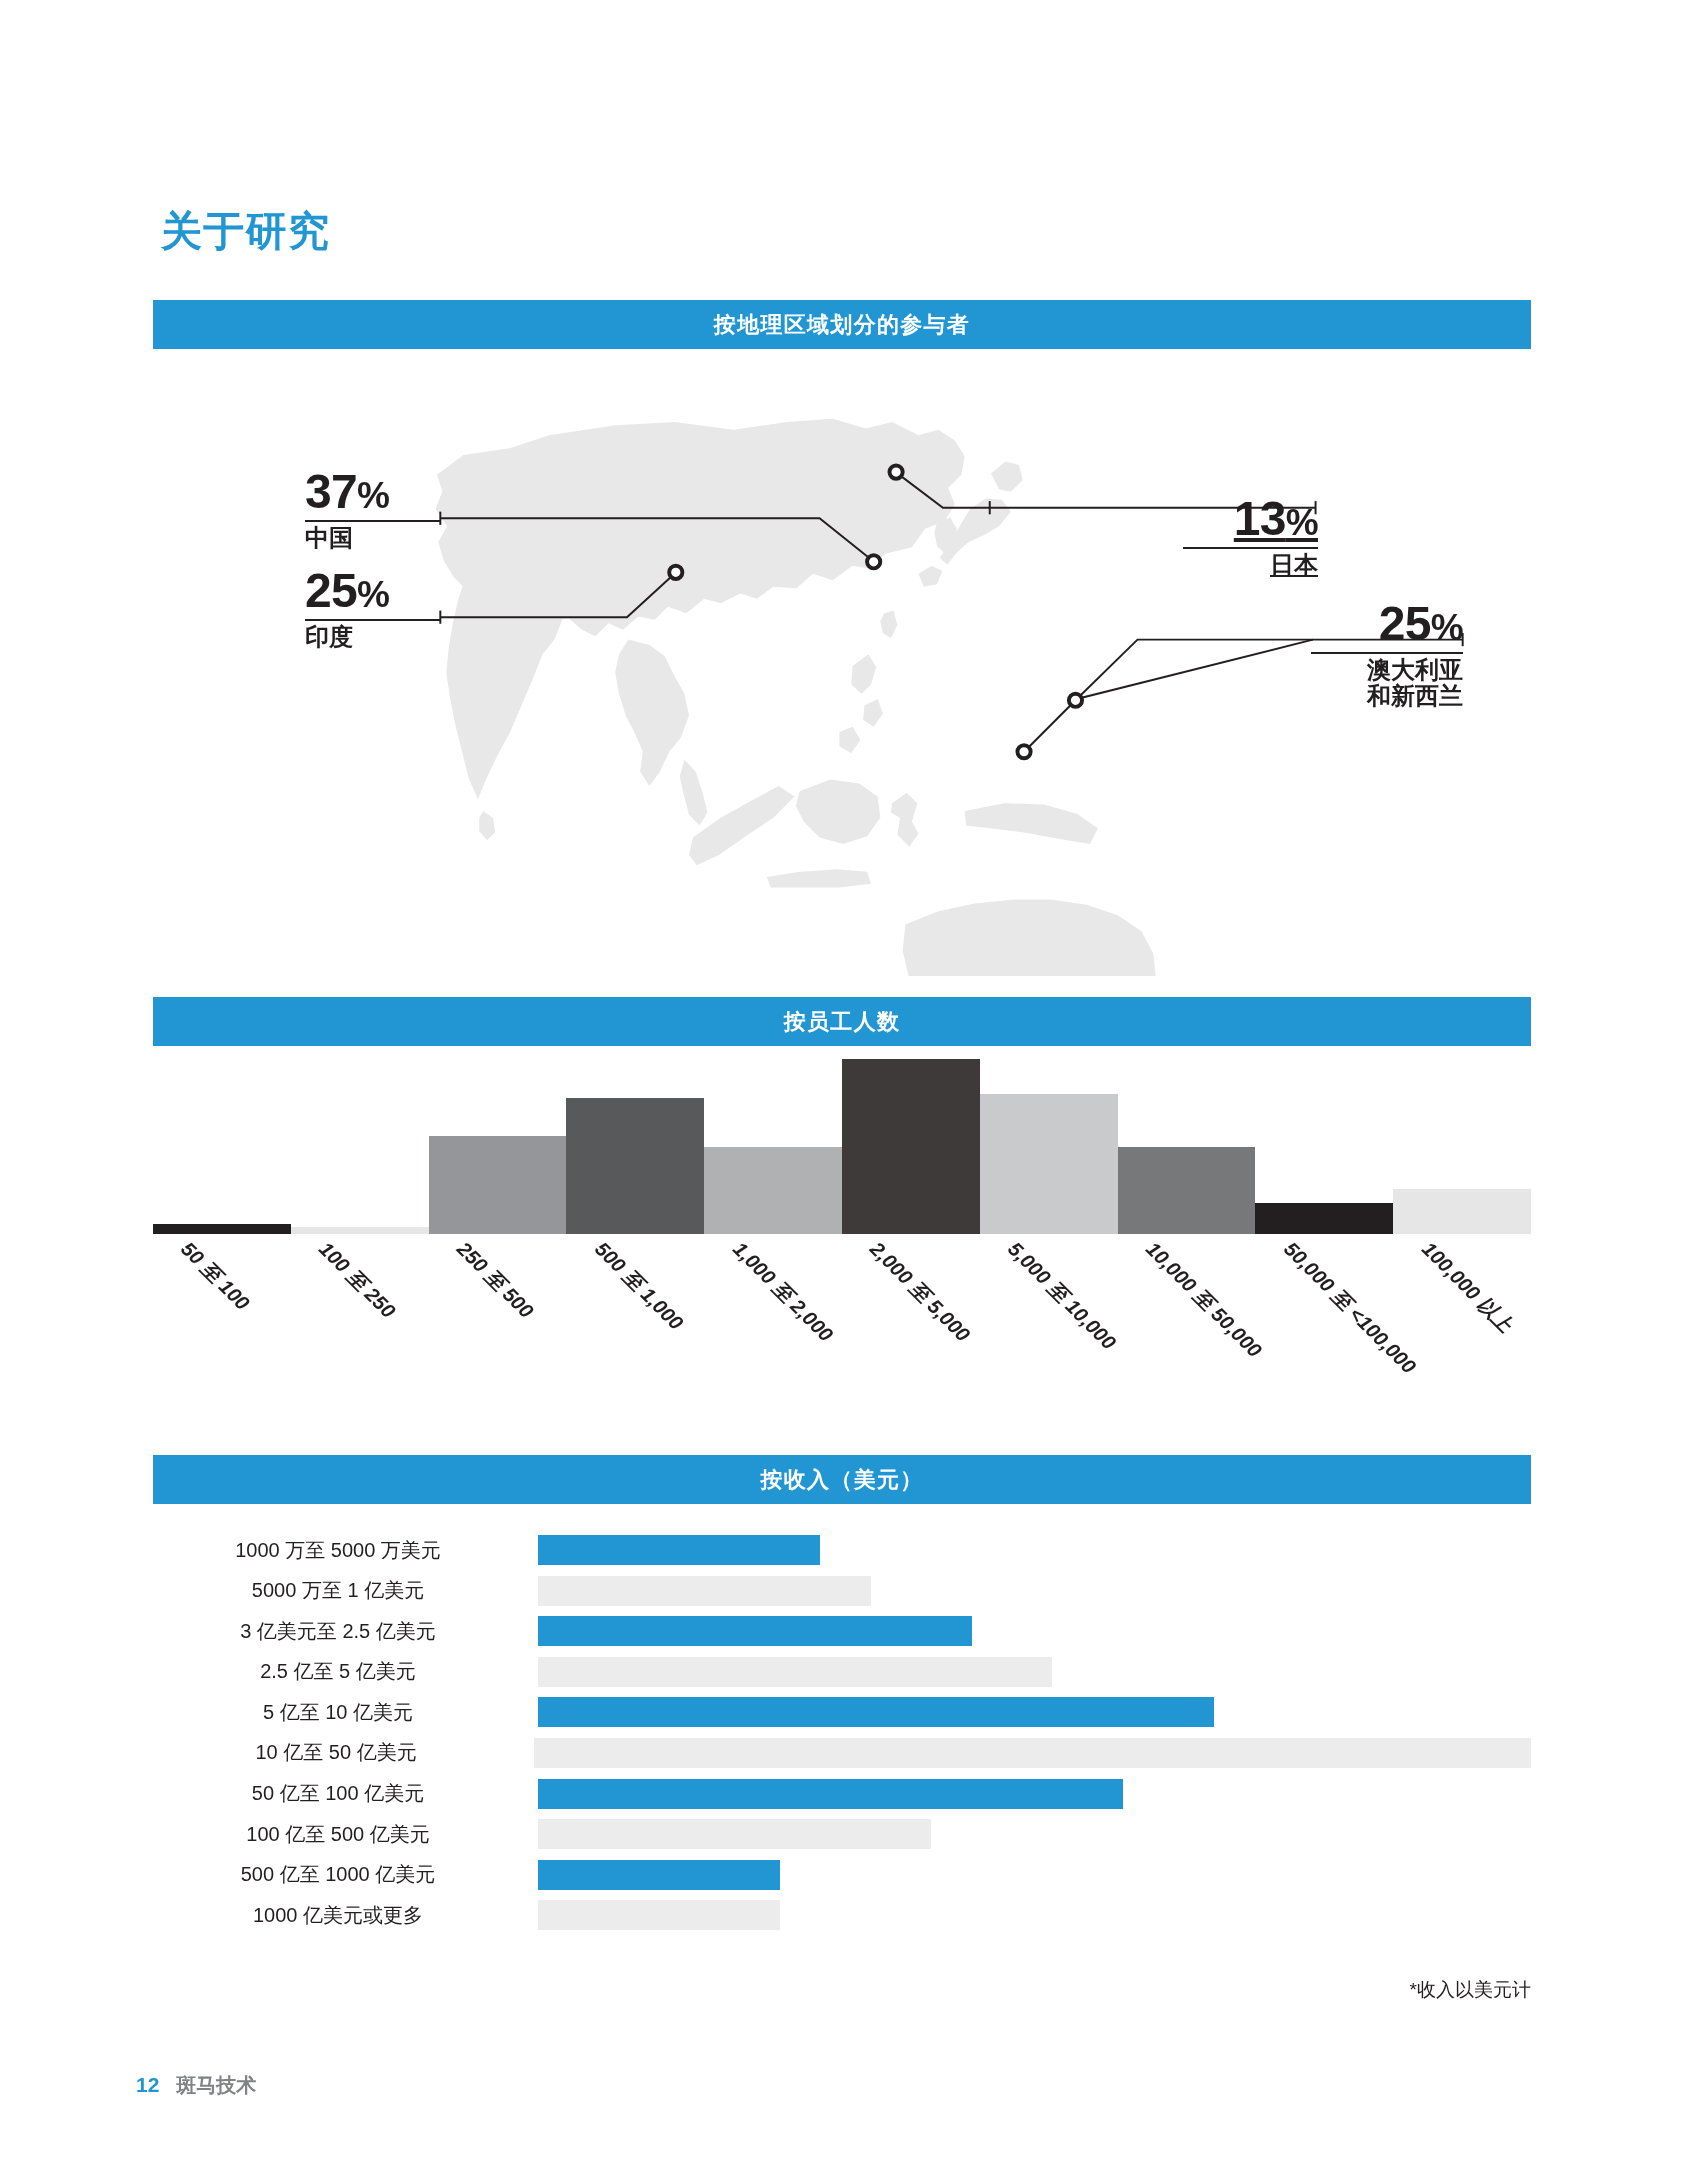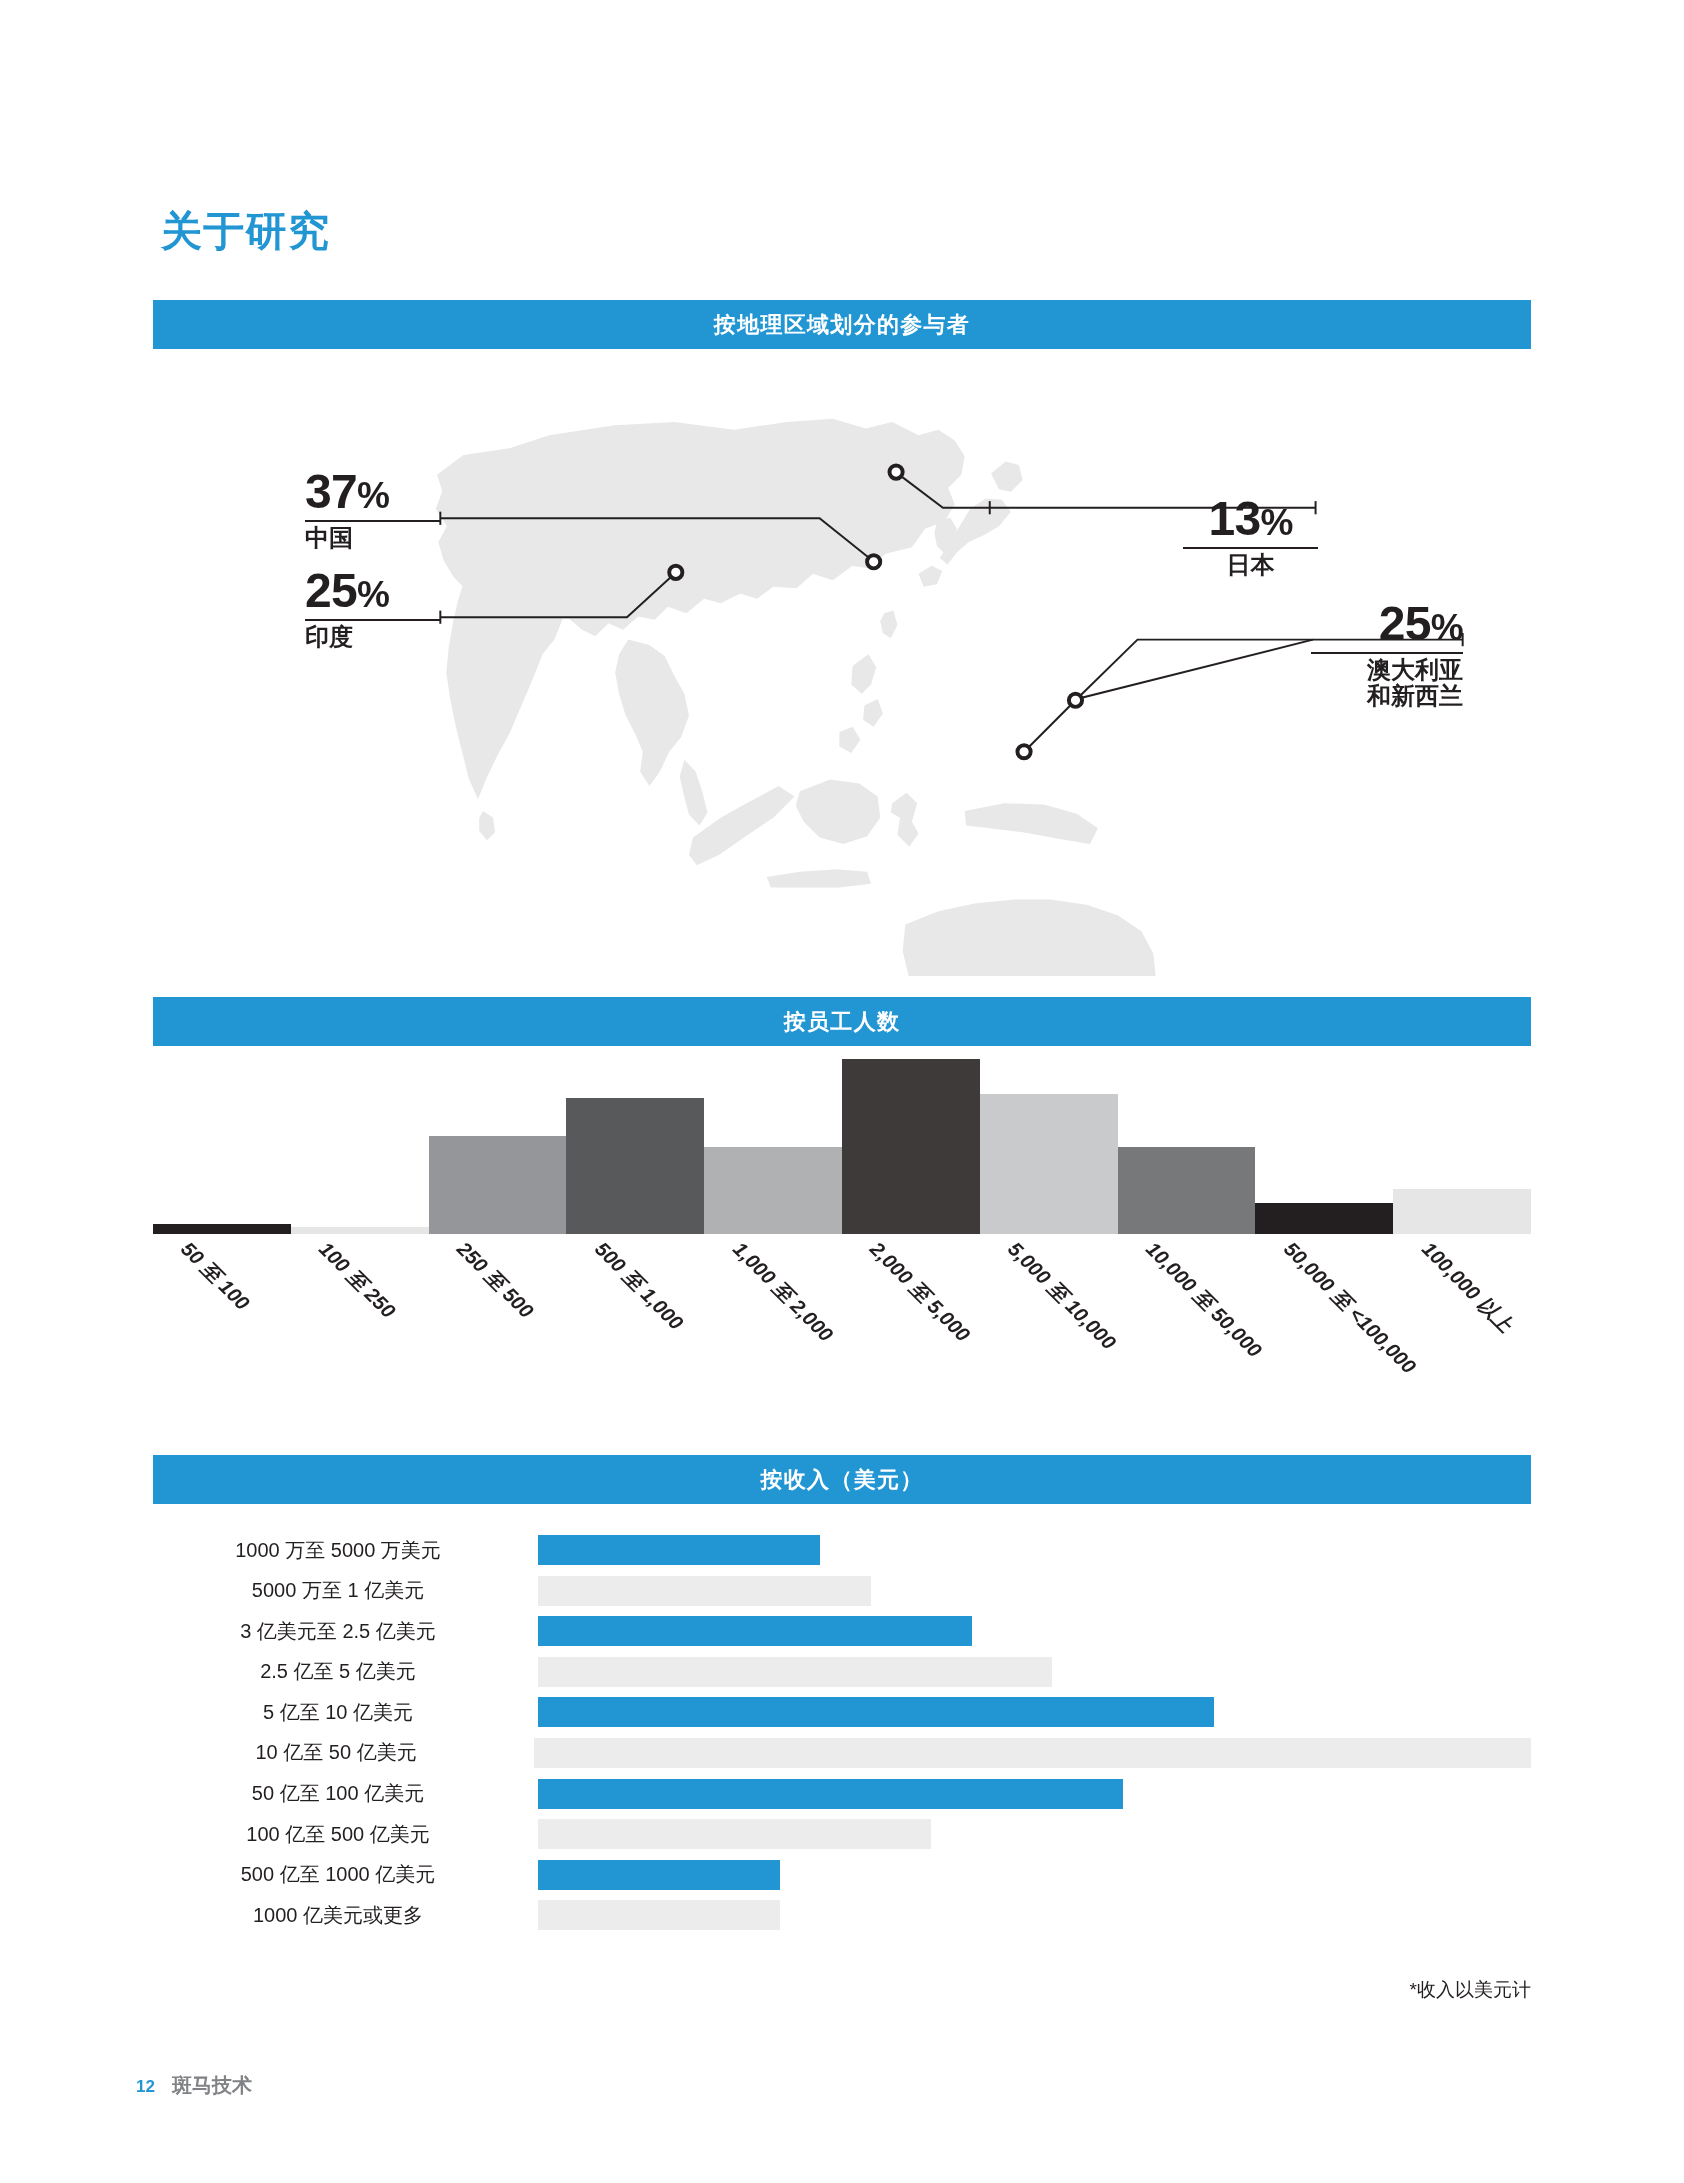--- a/index.html
+++ b/index.html
@@ -42,21 +42,21 @@
   }
   .callout .pct .sym{font-size:37px;}
   .callout .rule{height:2px;background:#231f20;margin:4px 0 2.6px 0;}
   .callout .name{
     font-size:24px;font-weight:bold;line-height:1.12;color:#231f20;
   }
   .callout.right{text-align:right;}
 
   #callout-china{left:152px;top:112px;width:135px;}
   #callout-india{left:152px;top:211px;width:135px;}
-  #callout-japan{left:1030px;top:139px;width:135px;text-align:center;}
+  #callout-japan{left:1030px;top:139px;width:135px;text-align:right;text-decoration:underline;}
   #callout-anz{left:1158px;top:244px;width:152px;text-align:right;}
 
   
   .emp-chart{position:absolute;left:153px;top:1056px;width:1378px;height:178px;}
   .emp-bars{position:absolute;left:0;bottom:0;width:1378px;height:175px;display:flex;align-items:flex-end;}
   .emp-bar-wrap{flex:1 1 0;display:flex;align-items:flex-end;justify-content:center;height:100%;}
   .emp-bar{width:100%;}
   .emp-labels{position:absolute;left:153px;top:1236px;width:1378px;height:218px;}
   .emp-label{
     position:absolute;top:0;
@@ -74,21 +74,21 @@
     font-size:20px;color:#231f20;white-space:nowrap;
   }
   .rev-bar{height:30px;}
   .rev-note{
     position:absolute;left:153px;top:1977px;width:1378px;
     text-align:right;font-size:19px;color:#231f20;
   }
 
   
   .footer{position:absolute;left:136px;top:2072px;display:flex;align-items:baseline;gap:17px;}
-  .footer .pg{font-size:17px;font-weight:bold;color:#2196d3;}
+  .footer .pg{font-size:21px;font-weight:bold;color:#2196d3;}
   .footer .brand{font-size:20px;font-weight:bold;color:#808285;}
 </style>
 </head>
 <body>
 
 <div class="page">
 
   <div class="page-title">关于研究</div>
 
   <div class="banner" id="banner-geo">按地理区域划分的参与者</div>

